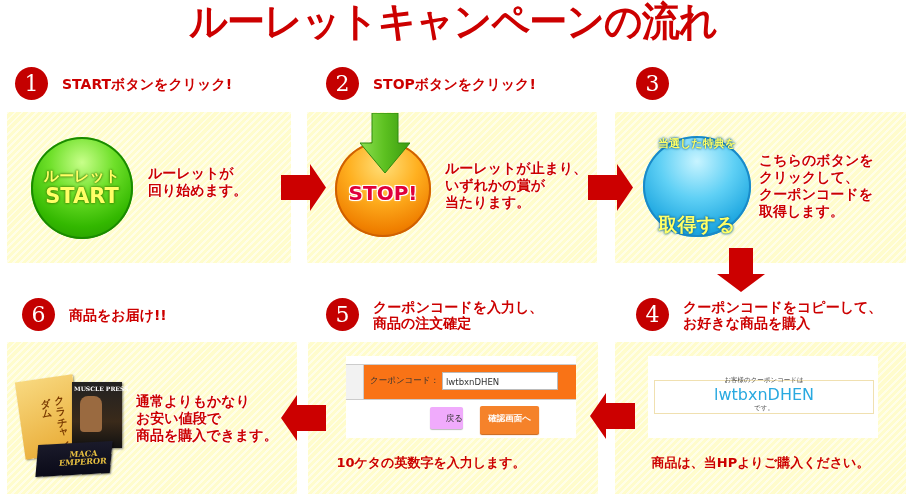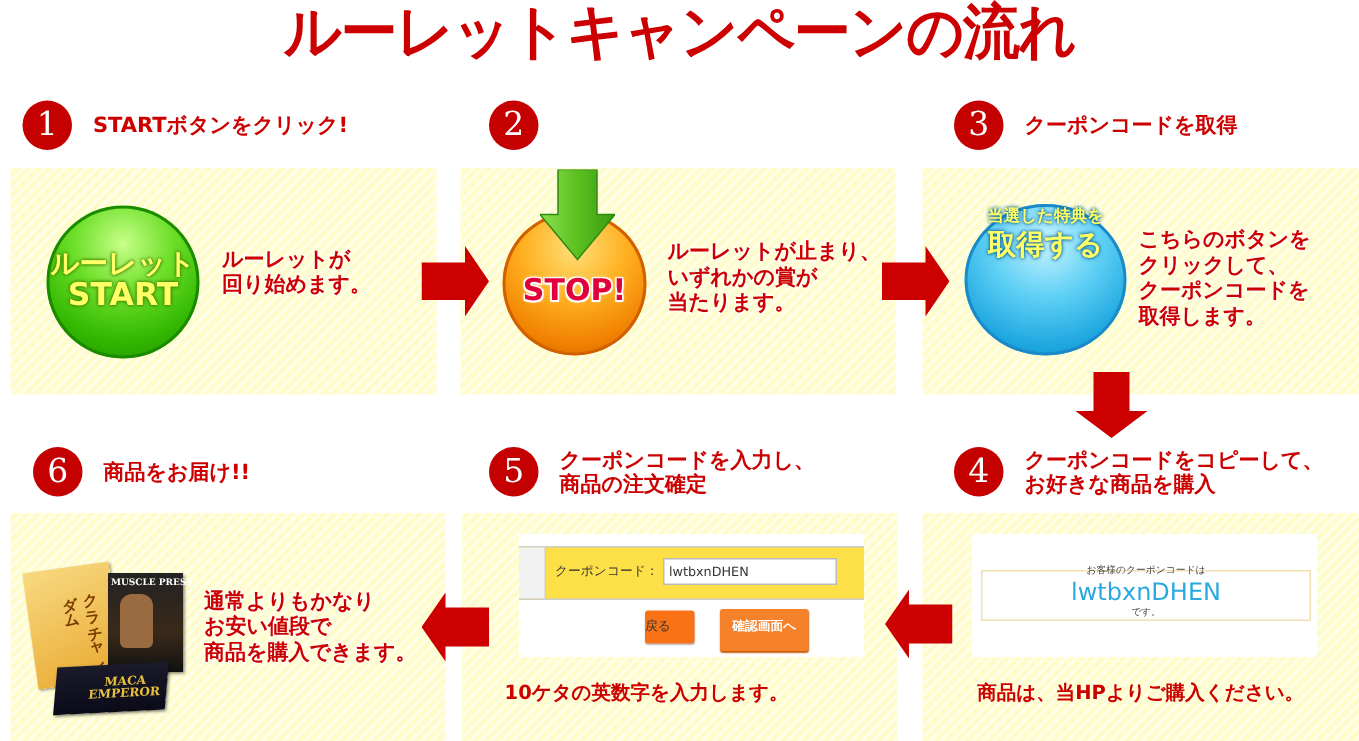--- a/index.html
+++ b/index.html
@@ -20,48 +20,48 @@
   .desc { position:absolute; color:#cc0000; font-weight:bold; font-size:14px; line-height:17px; white-space:pre-line;
           text-shadow: 0 0 2px #fff, 0 0 2px #fff, 0 0 2px #fff; }
   .arrow-r, .arrow-l, .arrow-d { position:absolute; }
   .arrow-r svg, .arrow-l svg, .arrow-d svg { display:block; }
 
   
   .btn-start { position:absolute; left:31px; top:137px; width:102px; height:102px; border-radius:50%;
     background: radial-gradient(circle at 50% 25%, #c8ff8a 0%, #6fe02a 35%, #33b800 70%, #1f8f00 100%);
     box-shadow: inset 0 0 0 2px #1a8a00; display:flex; flex-direction:column; align-items:center; justify-content:center;
     color:#ffff66; font-weight:bold; text-shadow:0 0 3px #4a8a00, 0 0 2px #2a6a00; cursor:pointer; }
-  .btn-start .l1 { font-size:19px; line-height:17px; }
+  .btn-start .l1 { font-size:15px; line-height:17px; }
   .btn-start .l2 { font-size:21px; line-height:23px; }
 
   
   .btn-stop { position:absolute; left:335px; top:141px; width:96px; height:96px; border-radius:50%;
     background: radial-gradient(circle at 50% 25%, #ffe07a 0%, #ffb020 40%, #f08000 75%, #c85a00 100%);
     box-shadow: inset 0 0 0 2px #d06000; cursor:pointer; }
   .btn-stop .stop-text { position:absolute; left:0; right:0; top:40px; text-align:center; font-size:20px; font-weight:bold;
     color:#e0003a; text-shadow:0 0 0 #fff, -1px -1px 0 #fff, 1px -1px 0 #fff, -1px 1px 0 #fff, 1px 1px 0 #fff, 0 0 3px #fff; letter-spacing:0px; }
   .stop-arrow { position:absolute; left:360px; top:113px; }
 
   
   .btn-get { position:absolute; left:643px; top:136px; width:108px; height:101px; border-radius:50%;
     background: radial-gradient(circle at 50% 25%, #c8f4ff 0%, #5fd0f5 40%, #1ea7e0 75%, #0d86c0 100%);
-    box-shadow: inset 0 0 0 2px #1a8ac8; display:flex; flex-direction:column; align-items:center; justify-content:flex-start;
+    box-shadow: inset 0 0 0 2px #1a8ac8; display:flex; flex-direction:column; align-items:center; justify-content:space-between;
     color:#ffff66; font-weight:bold; text-shadow:0 0 3px #1070a0, 0 0 2px #0a5a88; cursor:pointer; }
   .btn-get .l1 { font-size:11px; line-height:16px; }
   .btn-get .l2 { font-size:19px; line-height:24px;font-family:Liberation Serif, serif; }
 
   
   .form-card { position:absolute; left:346px; top:356px; width:230px; height:82px; background:#fff; }
-  .form-row { position:absolute; left:0; top:8px; width:230px; height:34px; border-top:1px solid #ccc; border-bottom:1px solid #ccc; background:#fde047; }
+  .form-row { position:absolute; left:0; top:8px; width:230px; height:34px; border-top:1px solid #ccc; border-bottom:1px solid #ccc; background:#f97316; }
   .form-row .side { position:absolute; left:0; top:0; width:17px; height:34px; background:#f2f2f2; border-right:1px solid #ccc; }
   .form-row .lbl { position:absolute; left:24px; top:10px; font-size:8.5px; color:#333; }
   .form-row .inp { position:absolute; left:96px; top:7px; width:116px; height:18px; border:1px solid #bbb; font-size:8.5px; color:#333;
     line-height:18px; padding-left:3px; box-sizing:border-box; background:#fff; }
-  .btn-back { position:absolute; left:430px; top:407px; width:33px; height:22px; background:#f97316; border-radius:2px;
-    box-shadow:0 1px 1px #bbb; font-size:8.5px; color:#333; text-align:left; line-height:22px; cursor:pointer; }
+  .btn-back { position:absolute; left:430px; top:407px; width:33px; height:22px; background:#f0abfc; border-radius:2px;
+    box-shadow:0 1px 1px #bbb; font-size:8.5px; color:#333; text-align:right; line-height:22px; cursor:pointer; }
   .btn-confirm { position:absolute; left:480px; top:406px; width:59px; height:28px; background:#f5822a; border-radius:2px;
     box-shadow:0 1px 1px #c86010; font-size:8.5px; color:#fff; font-weight:bold; text-align:center; line-height:24px; cursor:pointer; }
 
   
   .code-card { position:absolute; left:648px; top:356px; width:230px; height:82px; background:#fff; }
   .code-box { position:absolute; left:654px; top:380px; width:218px; height:32px; border:1px solid #f0e0b0; background:#fff;
     display:flex; align-items:center; justify-content:flex-end;flex-direction:column; }
   .code-box .pre { font-size:6.5px; color:#444; }
   .code-box .code { font-size:16px; color:#29a9e0; margin:0 6px; font-family:"DejaVu Sans","Liberation Sans",sans-serif; }
   .code-box .post { font-size:6.5px; color:#444; }
@@ -85,24 +85,24 @@
 <body>
 
 <div class="title">ルーレットキャンペーンの流れ</div>
 
 <div class="step-head" style="left:15px; top:67px;">
   <div class="num">1</div>
   <div class="step-label">STARTボタンをクリック!</div>
 </div>
 <div class="step-head" style="left:326px; top:67px;">
   <div class="num">2</div>
+  <div class="step-label">STOPボタンをクリック!</div>
 </div>
 <div class="step-head" style="left:636px; top:67px;">
   <div class="num">3</div>
-  <div class="step-label">クーポンコードを取得</div>
 </div>
 
 <div class="panel" style="left:7px; top:112px; width:284px; height:151px;"></div>
 <div class="panel" style="left:307px; top:112px; width:290px; height:151px;"></div>
 <div class="panel" style="left:615px; top:112px; width:291px; height:151px;"></div>
 
 <div class="btn-start">
   <div class="l1">ルーレット</div>
   <div class="l2">START</div>
 </div>

